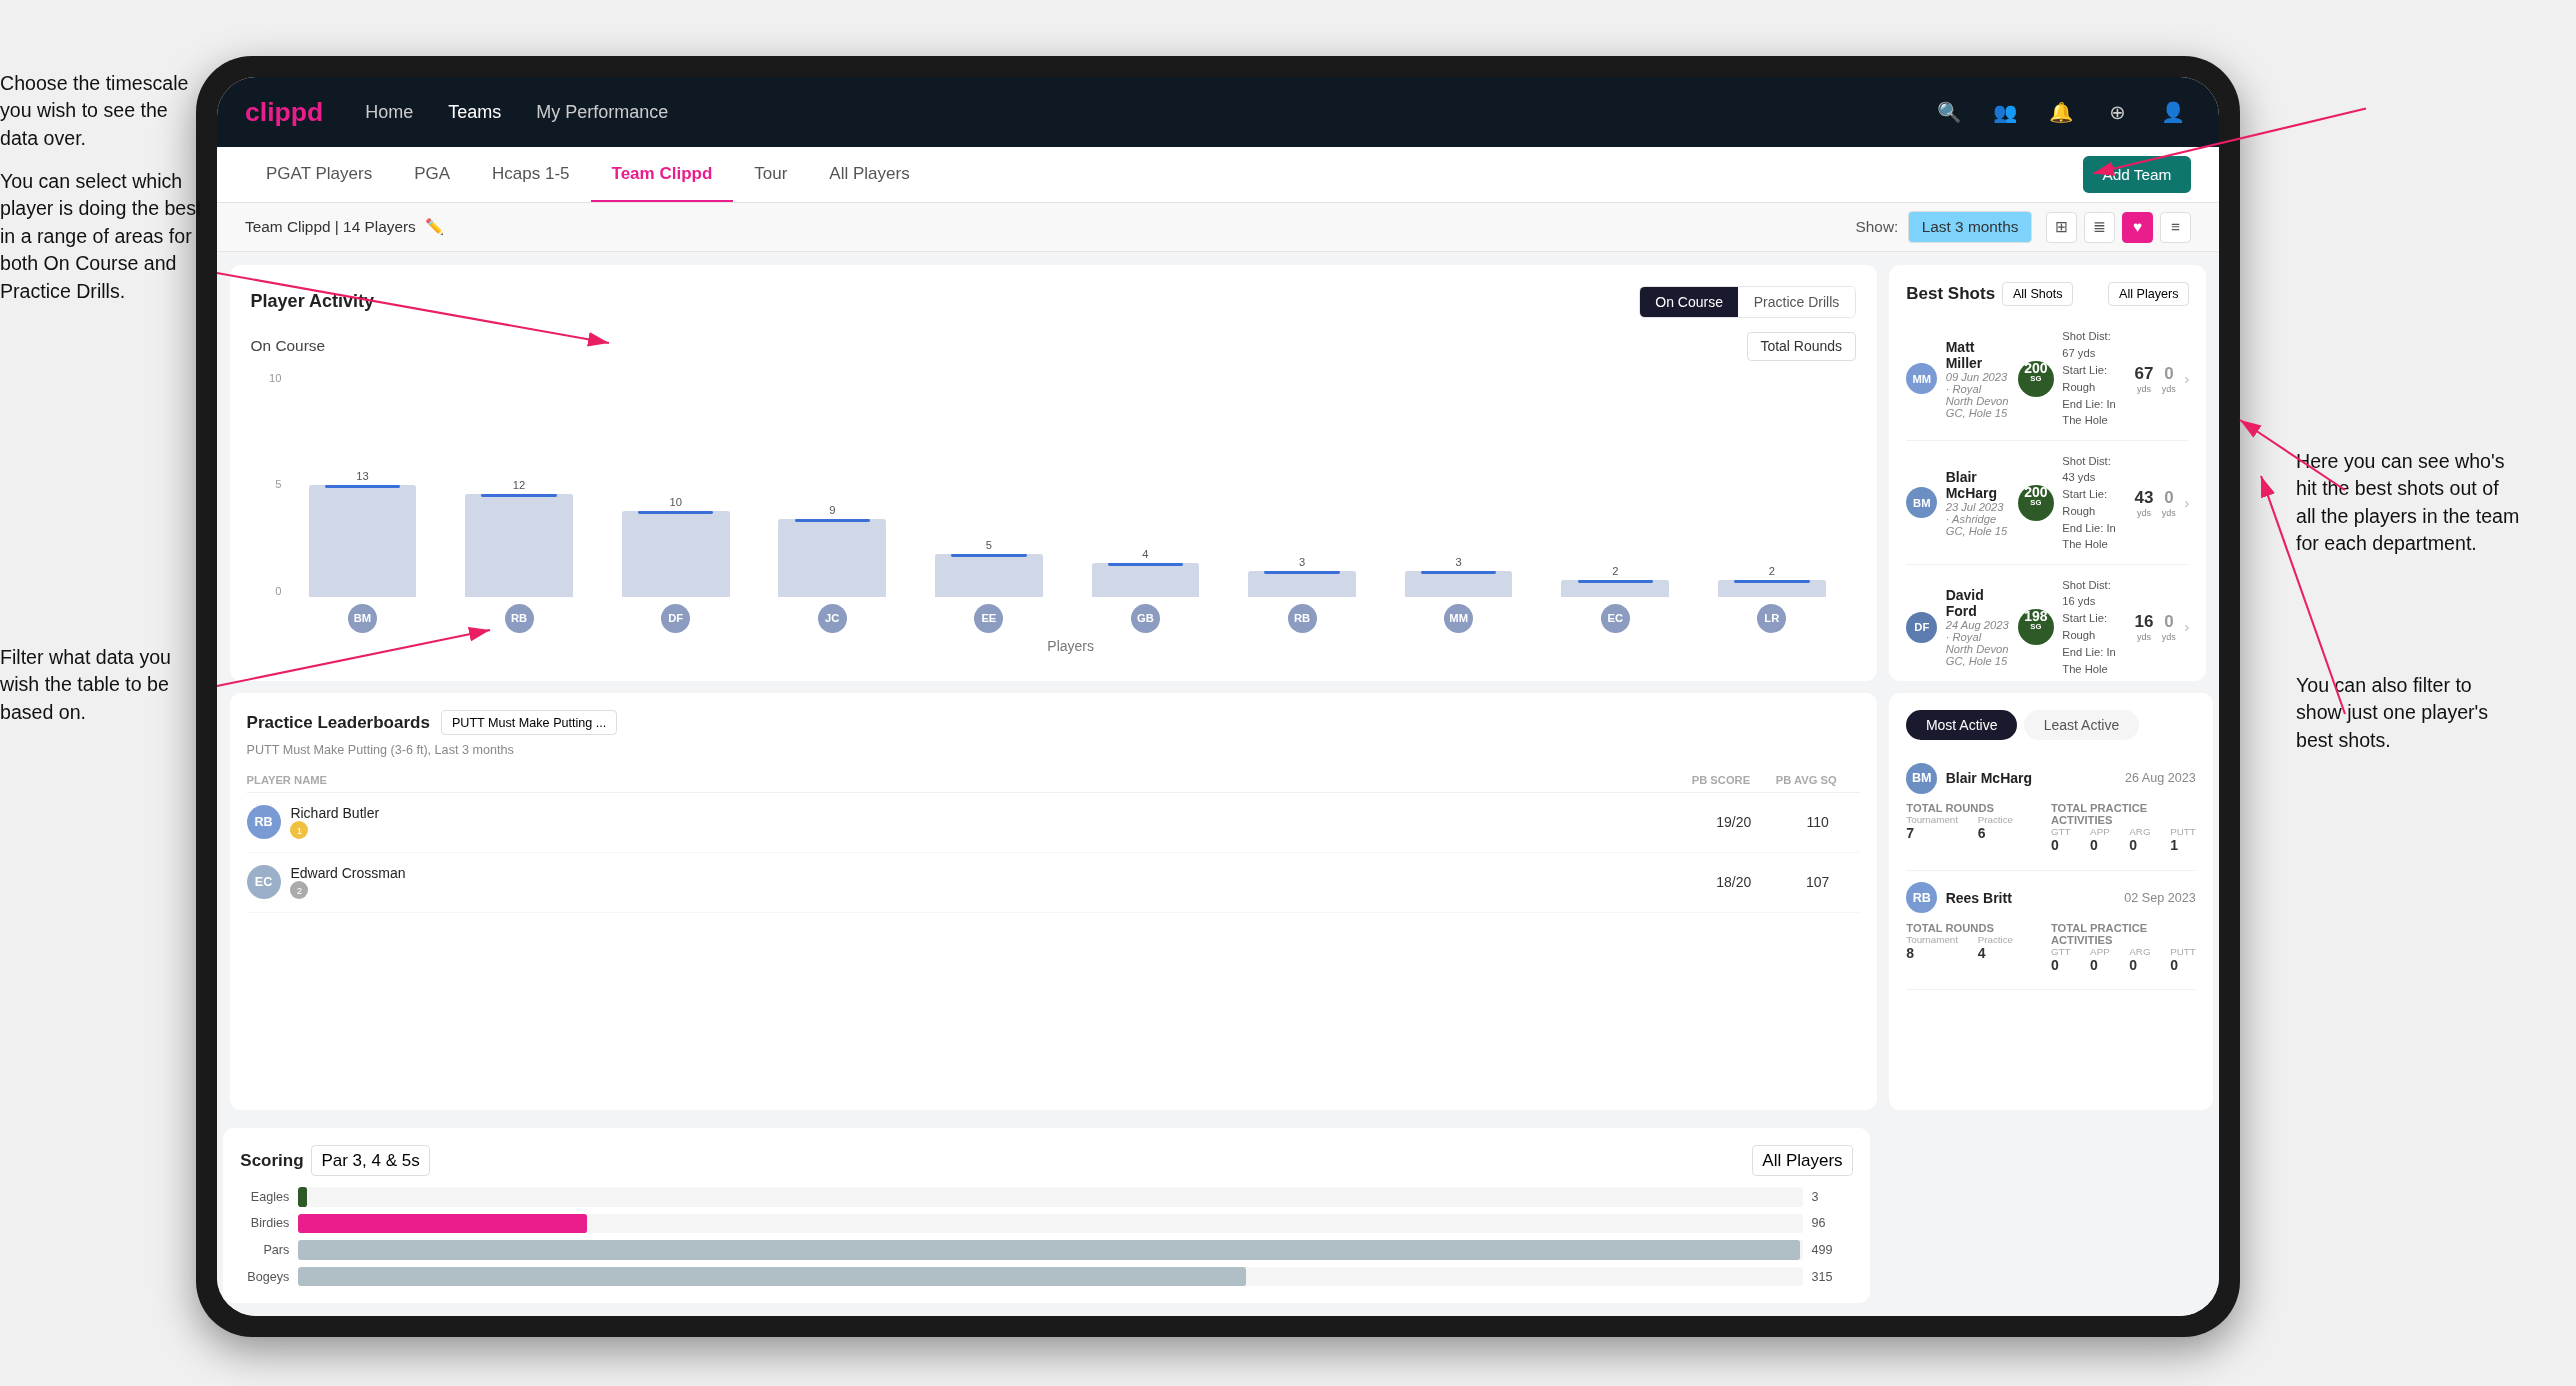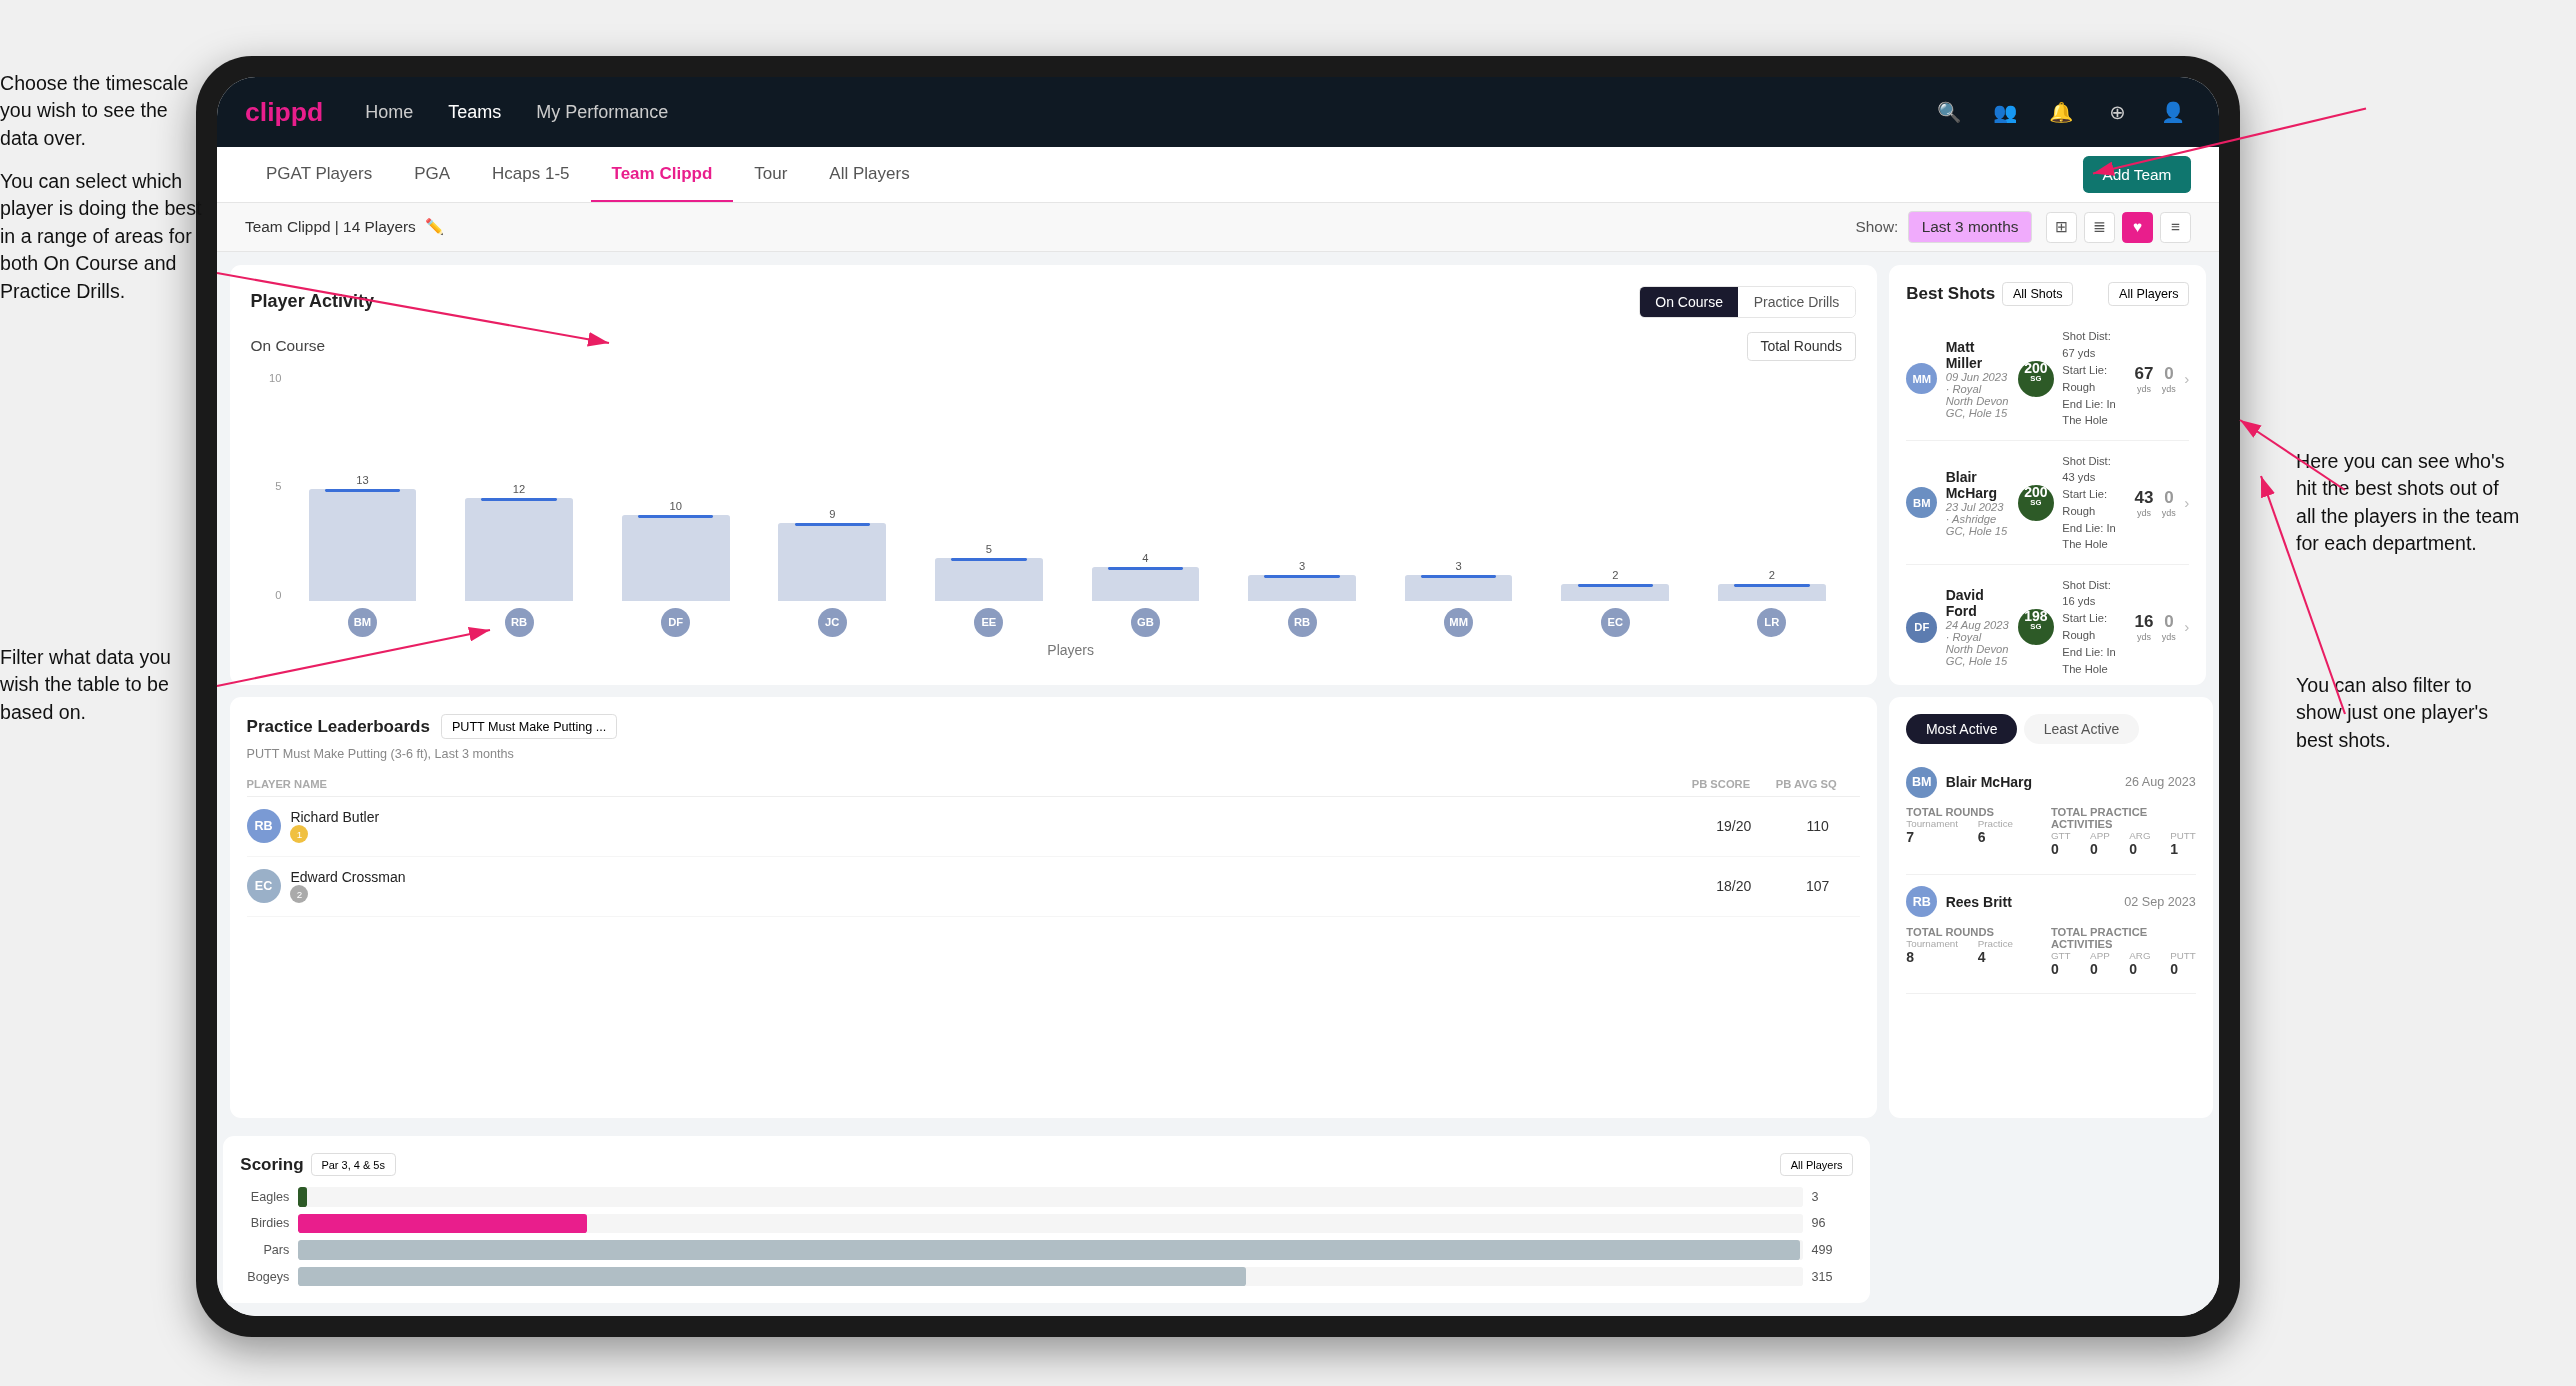--- a/index.html
+++ b/index.html
@@ -151,21 +151,21 @@
 
     .toolbar-spacer { flex: 1; }
 
     .show-label {
       font-size: 15.4px;
       color: #555;
       margin-right: 9.8px;
     }
 
     .show-dropdown {
-      background: #f0abfc;
+      background: #7dd3fc;
       border: 0.7px solid #ddd;
       border-radius: 4.2px;
       padding: 5.6px 12.6px;
       font-size: 15.4px;
       color: #333;
       cursor: pointer;
       margin-right: 14px;
     }
 
     .view-icons {
@@ -753,21 +753,21 @@
       font-size: 17px;
       font-weight: 600;
       color: #222;
     }
 
     .scoring-dropdown {
       background: #fff;
       border: 0.7px solid #ddd;
       border-radius: 4.2px;
       padding: 4.2px 9.8px;
-      font-size: 11px;
+      font-size: 17px;
       cursor: pointer;
     }
 
     
     .scoring-bars {
       flex: 1;
       display: flex;
       flex-direction: column;
       gap: 7px;
       overflow: hidden;

